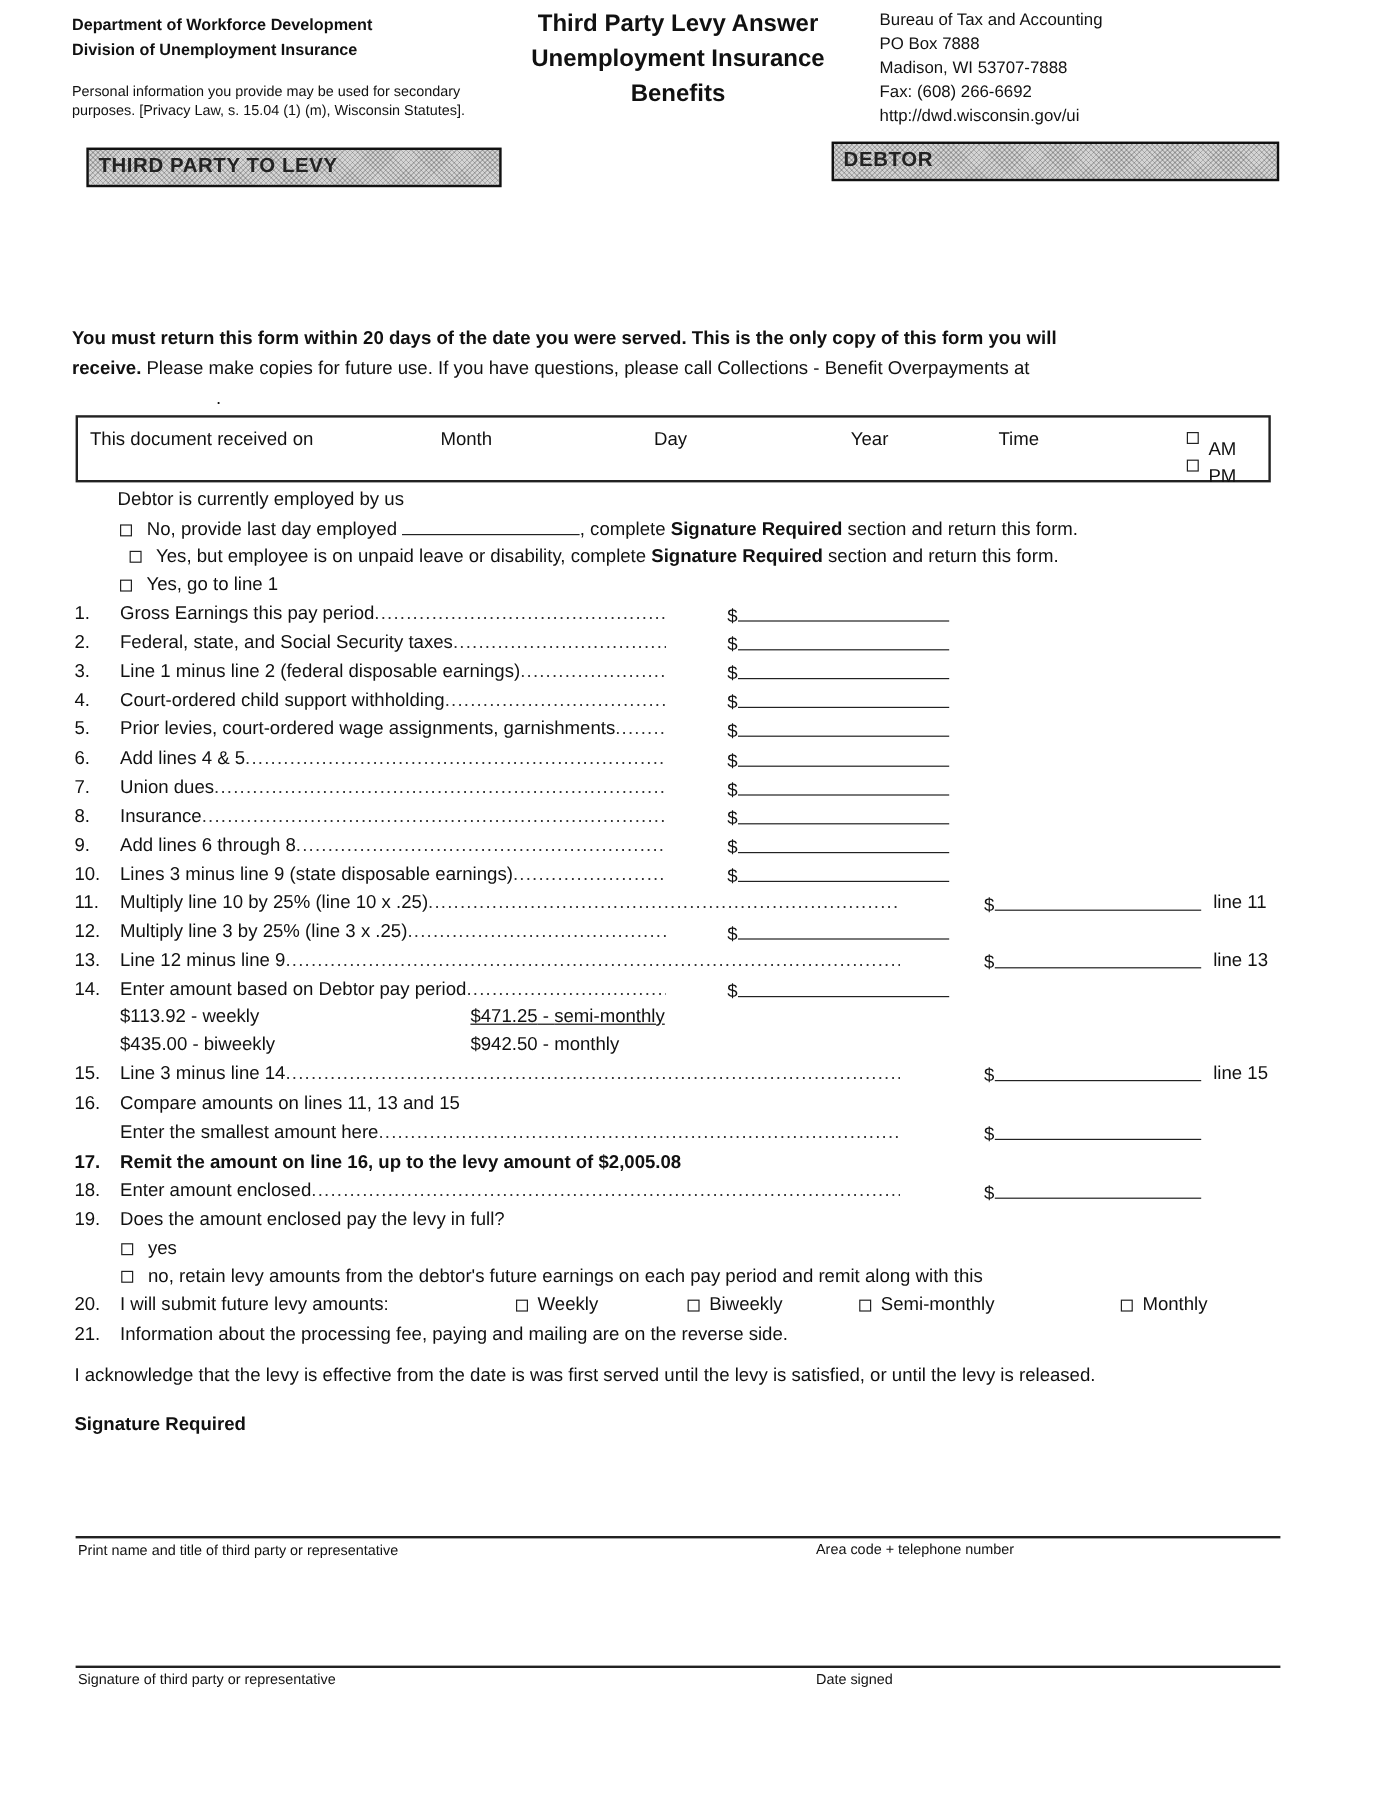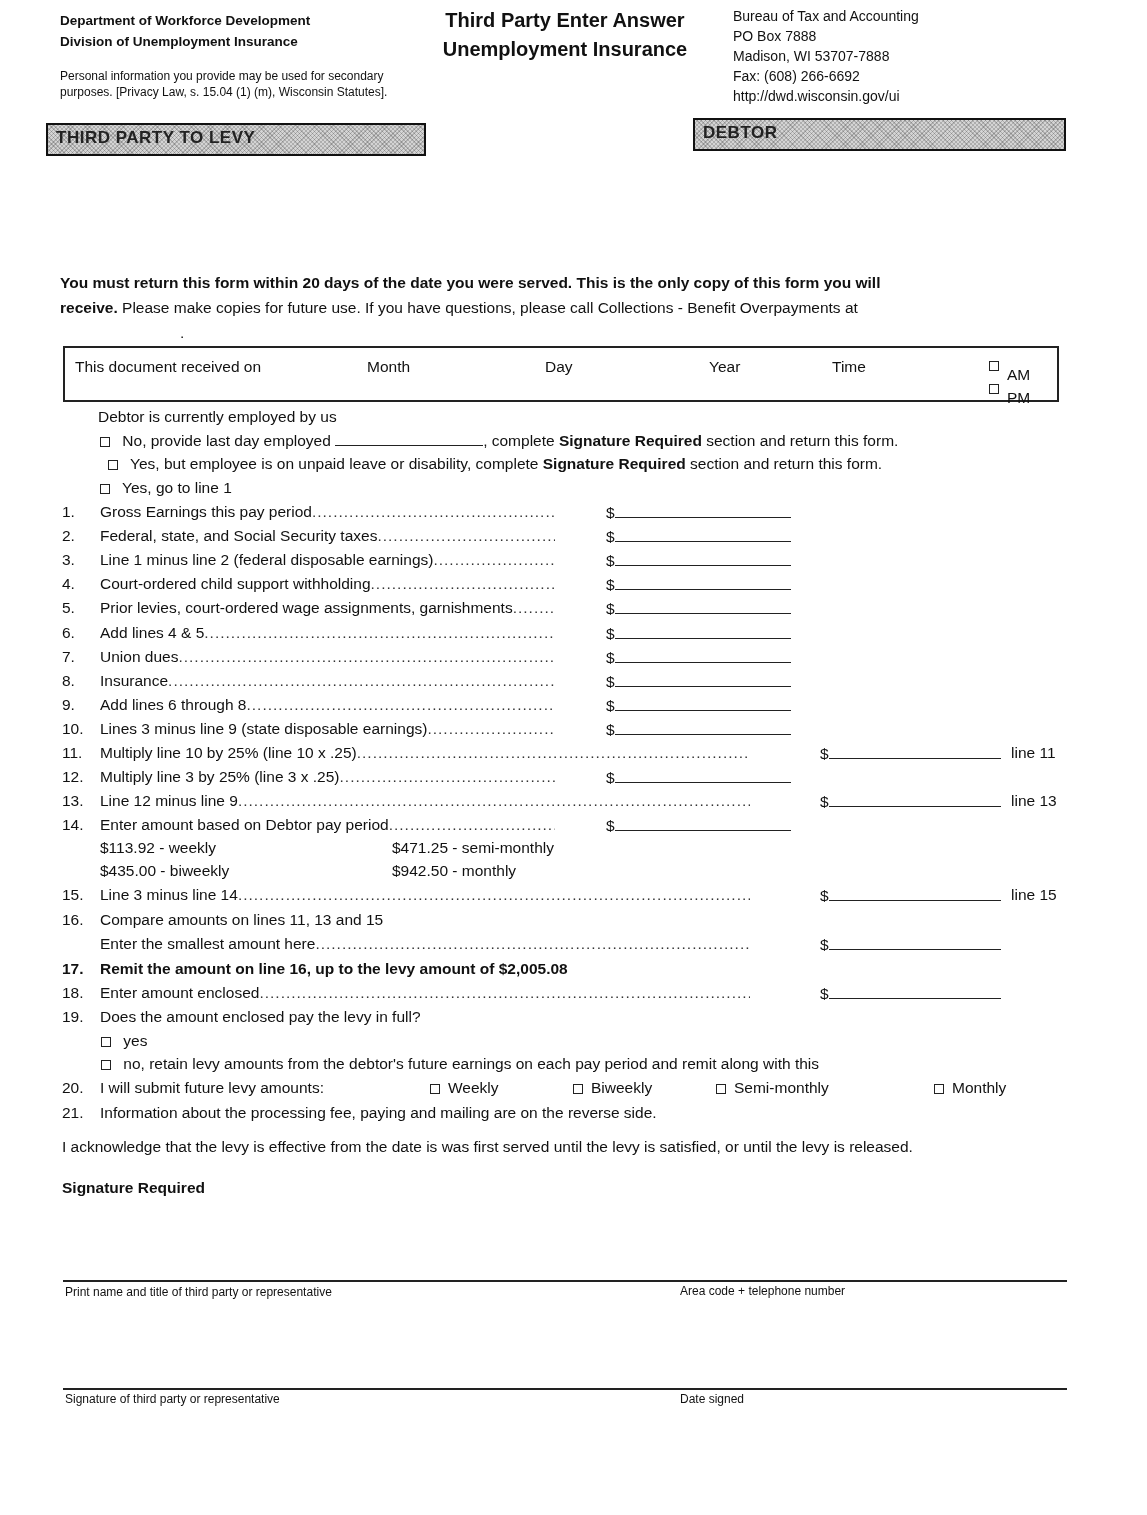--- a/index.html
+++ b/index.html
@@ -8,21 +8,21 @@
   .abs { position: absolute; }
   .hdr-left { left: 60px; top: 10px; font-size: 13.5px; font-weight: bold; line-height: 21px; }
   .privacy { left: 60px; top: 68px; font-size: 12px; line-height: 16px; width: 340px; }
   .title { left: 420px; top: 6px; width: 290px; text-align: center; font-size: 20px; font-weight: bold; line-height: 29px; }
   .bureau { left: 733px; top: 6px; font-size: 14px; line-height: 20px; }
   .shaded { height: 33px; border: 2px solid #111; box-sizing: border-box;
             background-color: #d4d4d4;
             background-image: repeating-linear-gradient(45deg, rgba(0,0,0,0.18) 0 1px, transparent 1px 3px),
                               repeating-linear-gradient(-45deg, rgba(0,0,0,0.18) 0 1px, transparent 1px 3px);
             font-weight: bold; font-size: 17px; padding: 3px 8px; letter-spacing: 0.5px; color: #222; }
-  .box-third { left: 46px; top: 123px; width: 380px; }
+  .box-third { left: 72px; top: 123px; width: 346px; }
   .box-debtor { left: 693px; top: 118px; width: 373px; }
   .notice { left: 60px; top: 270px; width: 880px; font-size: 15.5px; line-height: 25px; }
   .notice b { font-weight: bold; }
   .received { left: 63px; top: 346px; width: 996px; height: 56px; border: 2px solid #222; box-sizing: border-box; font-size: 15.5px; }
   .received span { position: absolute; top: 10px; }
   .cb { display: inline-block; width: 10px; height: 10px; border: 1.5px solid #222; vertical-align: middle; margin-right: 8px; box-sizing: border-box; }
   .row { position: absolute; font-size: 15.5px; white-space: nowrap; }
   .num { position: absolute; left: 62px; width: 34px; }
   .label { position: absolute; left: 100px; }
   .dollar { position: absolute; }
@@ -34,22 +34,23 @@
 </head>
 <body>
 
 <div class="abs hdr-left">
   <div>Department of Workforce Development</div>
   <div>Division of Unemployment Insurance</div>
 </div>
 <div class="abs privacy">Personal information you provide may be used for secondary purposes. [Privacy Law, s. 15.04 (1) (m), Wisconsin Statutes].</div>
 
 <div class="abs title">
-  <div>Third Party Enter Answer</div>
+  <div>Third Party Levy Answer</div>
   <div>Unemployment Insurance</div>
+  <div>Benefits</div>
 </div>
 
 <div class="abs bureau">
   <div>Bureau of Tax and Accounting</div>
   <div>PO Box 7888</div>
   <div>Madison, WI 53707-7888</div>
   <div>Fax: (608) 266-6692</div>
   <div>http://dwd.wisconsin.gov/ui</div>
 </div>
 
@@ -158,21 +159,21 @@
       <span class="dollar" style="left: 1011px;">line 13</span>
     </div>
     <div class="row" style="top: 816px; left: 0px; width: 1147px;">
       <span class="num">14.</span>
       <span class="label" style="overflow: hidden; width: 455px;"><span>Enter amount based on Debtor pay period</span><span class="lead">....................................................................................................................................</span></span>
       <span class="dollar" style="left: 606px;"><span>$</span><span class="blank" style="width: 176px;"></span></span>
     </div>
   </div>
 
 <div class="row" style="left:100px; top:839px;"><span>$113.92</span> - <span>weekly</span></div>
-<div class="row" style="left:392px; top:839px;"><span>$471.25</span> - <span>semi-monthly</span></div>
+<div class="row" style="left:392px; top:839px;text-decoration:underline;"><span>$471.25</span> - <span>semi-monthly</span></div>
 <div class="row" style="left:100px; top:862px;"><span>$435.00</span> - <span>biweekly</span></div>
 <div class="row" style="left:392px; top:862px;"><span>$942.50</span> - <span>monthly</span></div>
 
 <div class="row" style="top:886px; left:0; width:1147px;">
   <span class="num">15.</span>
   <span class="label" style="width:650px; overflow:hidden;"><span>Line 3 minus line 14</span><span class="lead">....................................................................................................................................</span></span>
   <span class="dollar" style="left:820px"><span>$</span><span class="blank" style="width:172px"></span></span>
   <span class="dollar" style="left:1011px">line 15</span>
 </div>
 

